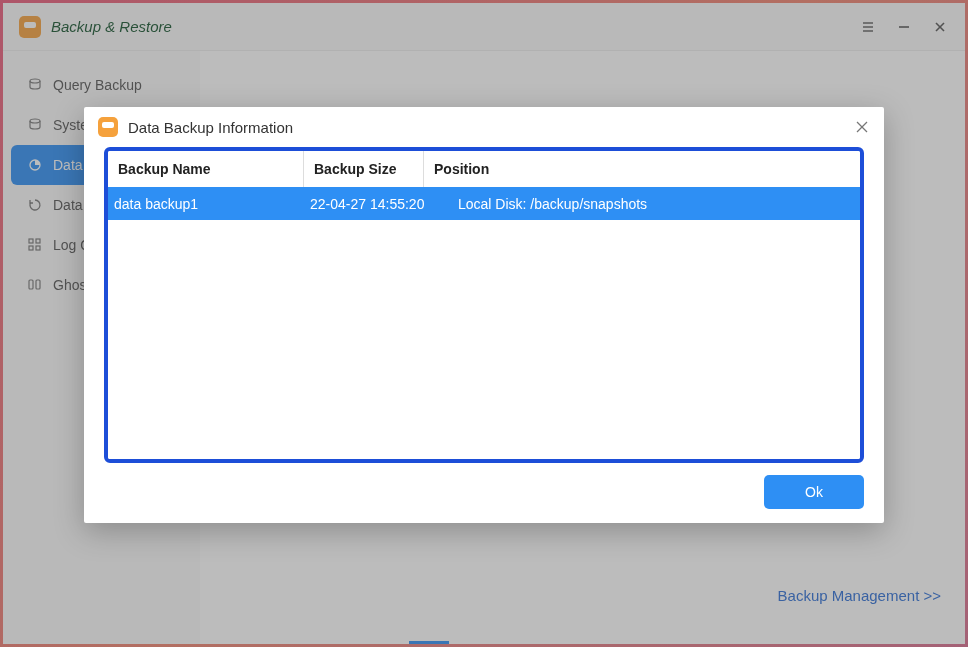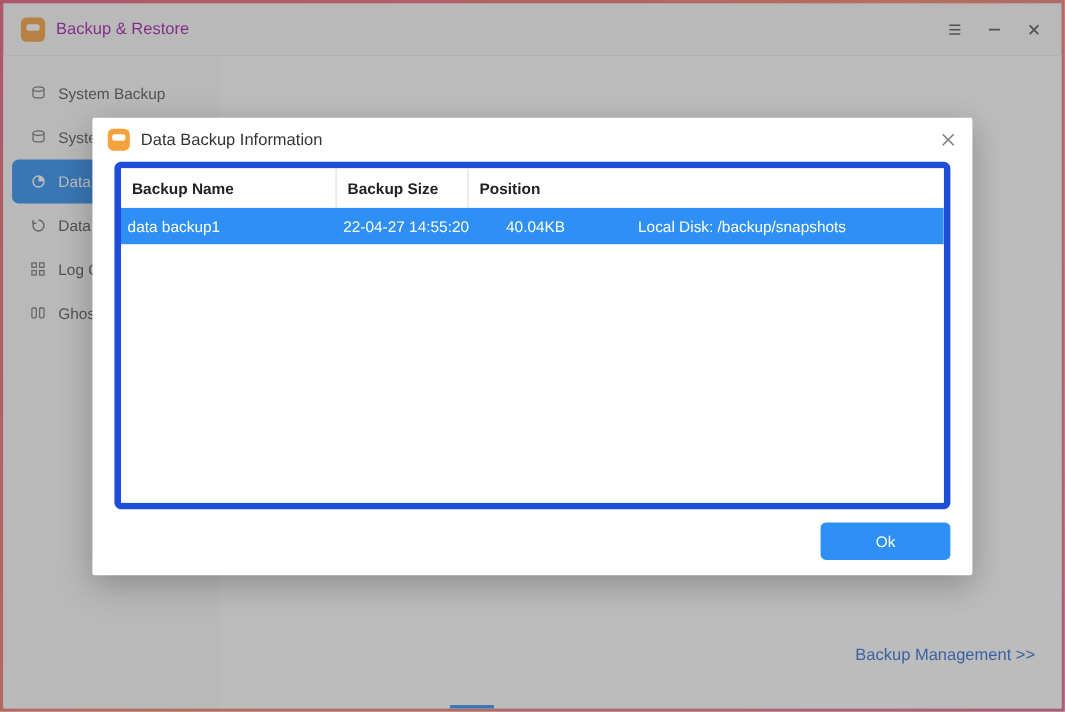--- a/index.html
+++ b/index.html
@@ -45,22 +45,23 @@
       position: absolute;
       top: 6px;
       left: 5px;
       width: 12px;
       height: 6px;
       background: #fff;
       border-radius: 2px;
     }
     .title-text {
       font-size: 15px;
-      color: #a21caf;
+      color: #14532d;
       font-weight: 500;
+      font-style: italic;
     }
     .titlebar-spacer {
       flex: 1;
     }
     .window-controls {
       display: flex;
       gap: 18px;
       align-items: center;
     }
     .win-btn {
@@ -185,21 +186,21 @@
       width: 16px;
       height: 16px;
       cursor: pointer;
       color: #777;
       display: flex;
       align-items: center;
       justify-content: center;
     }
     .table-wrap {
       margin: 0 20px;
-      border: 6px solid #1d4ed8;
+      border: 4px solid #1d4ed8;
       border-radius: 6px;
       overflow: hidden;
       height: 316px;
       display: flex;
       flex-direction: column;
     }
     .table-head {
       display: flex;
       height: 36px;
       background: #fff;
@@ -247,21 +248,21 @@
     .dialog-footer {
       display: flex;
       justify-content: flex-end;
       padding: 12px 20px 0 20px;
     }
     .ok-btn {
       background: #2e8ff4;
       color: #fff;
       border: none;
       border-radius: 5px;
-      width: 118px;
+      width: 100px;
       height: 34px;
       font-size: 14px;
       cursor: pointer;
     }
     .accent-bar {
       position: absolute;
       bottom: 0;
       left: 406px;
       width: 40px;
       height: 3px;
@@ -300,21 +301,21 @@
 
   <div class="main-area">
     <div class="sidebar">
       <div class="sidebar-item">
         <span class="sidebar-icon">
           <svg width="16" height="16" viewBox="0 0 16 16">
               <ellipse cx="8" cy="4" rx="5" ry="2" fill="none" stroke="#777" stroke-width="1.2"></ellipse>
               <path d="M3 4v6c0 1.1 2.2 2 5 2s5-0.9 5-2V4" fill="none" stroke="#777" stroke-width="1.2"></path>
             </svg>
         </span>
-        <span>System Backup</span>
+        <span>Query Backup</span>
       </div>
       <div class="sidebar-item">
         <span class="sidebar-icon">
           <svg width="16" height="16" viewBox="0 0 16 16">
               <ellipse cx="8" cy="4" rx="5" ry="2" fill="none" stroke="#777" stroke-width="1.2"></ellipse>
               <path d="M3 4v6c0 1.1 2.2 2 5 2s5-0.9 5-2V4" fill="none" stroke="#777" stroke-width="1.2"></path>
             </svg>
         </span>
         <span>System Restore</span>
       </div>
@@ -384,21 +385,20 @@
     <div class="table-wrap">
       <div class="table-head">
         <div class="th col-name">Backup Name</div>
         <div class="th col-size">Backup Size</div>
         <div class="th col-pos">Position</div>
       </div>
       <div class="table-body">
         <div class="tr selected">
           <div class="td col-name">data backup1</div>
           <div class="td col-time">22-04-27 14:55:20</div>
-          <div class="td col-size">40.04KB</div>
           <div class="td col-pos">Local Disk: /backup/snapshots</div>
         </div>
       </div>
     </div>
 
     <div class="dialog-footer">
       <button class="ok-btn">Ok</button>
     </div>
   </div>
 </div>

